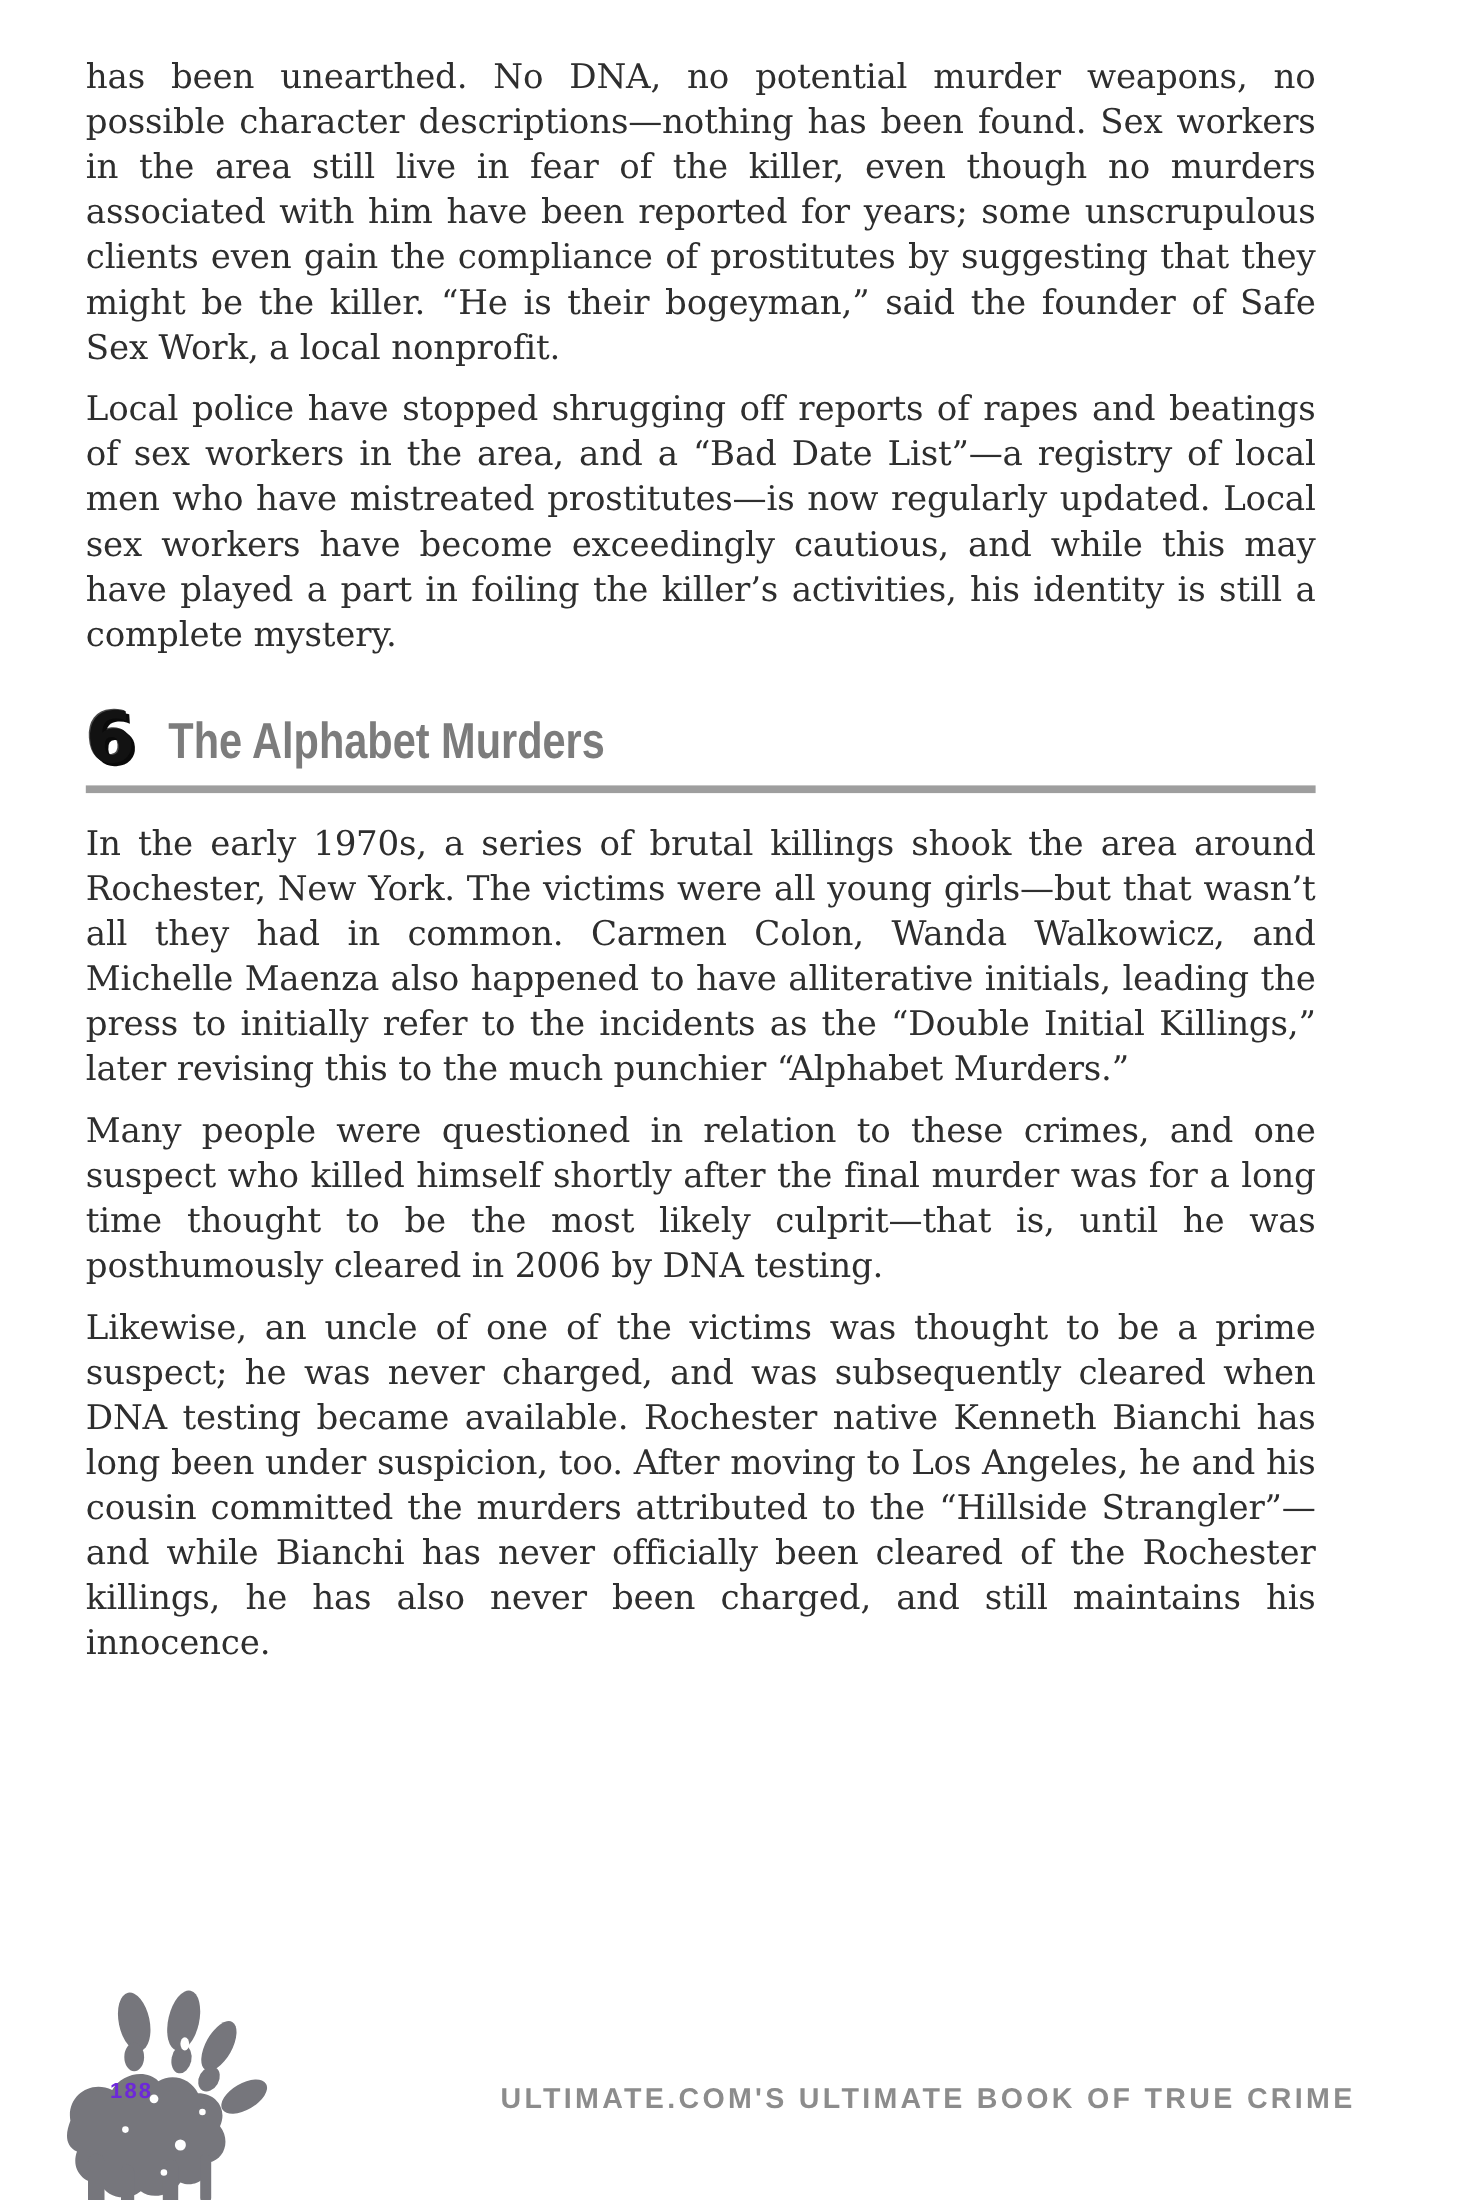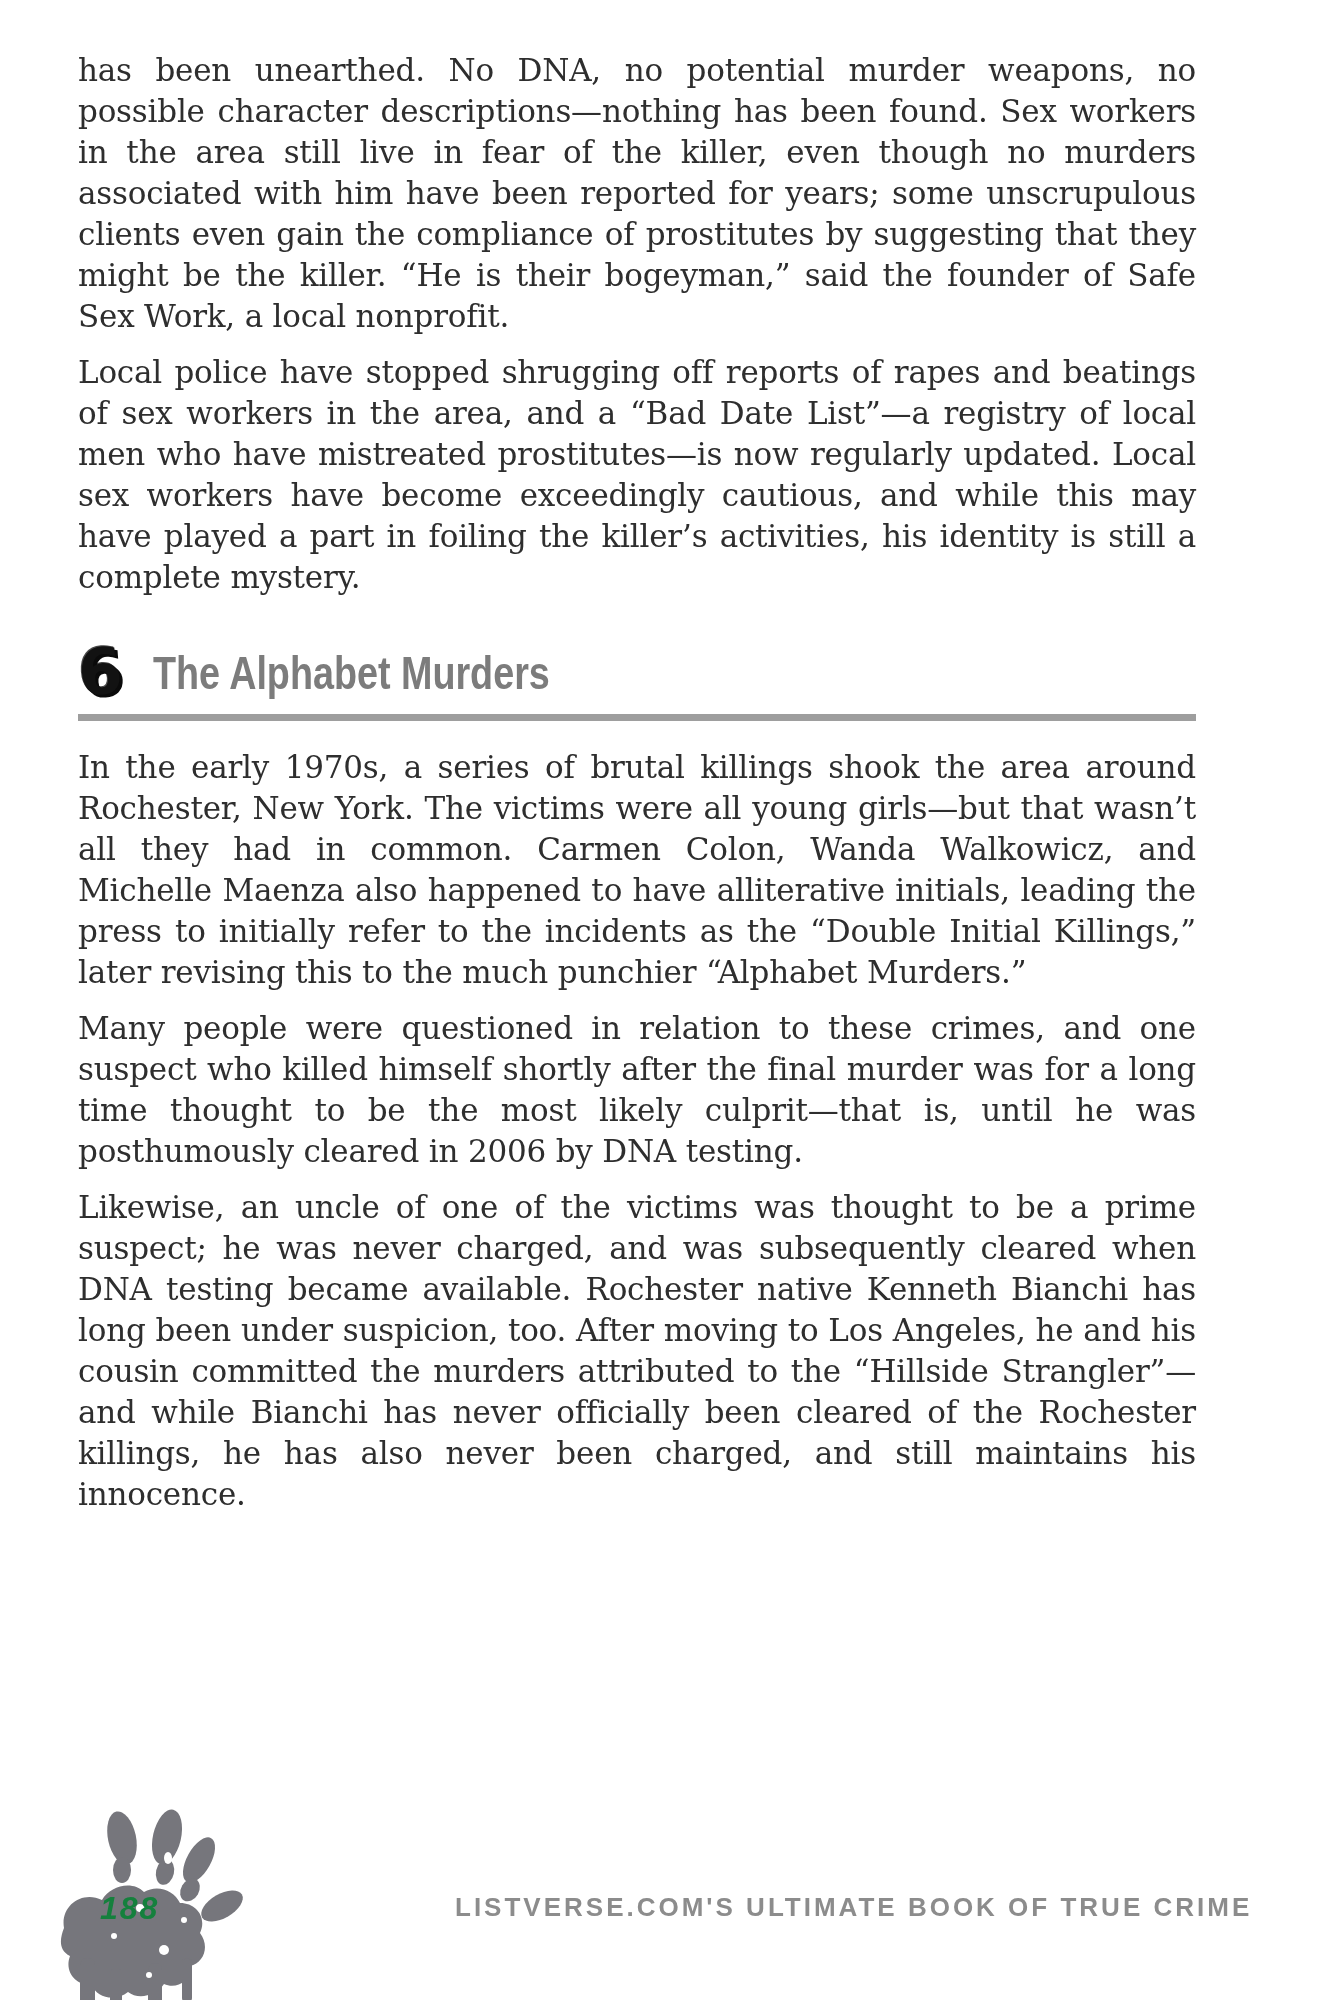--- a/index.html
+++ b/index.html
@@ -64,24 +64,23 @@
     top: 1808px;
     width: 205px;
     height: 192px;
   }
   .page-number {
     position: absolute;
     left: 100px;
     top: 1890px;
     font-family: "Liberation Sans", sans-serif;
     font-weight: 700;
-    font-size: 32px;
+    font-size: 20px;
     letter-spacing: 2px;
-    color: #15803d;
-    font-style: italic;
+    color: #6d28d9;
   }
   .running-title {
     position: absolute;
     left: 455px;
     top: 1892px;
     font-family: "Liberation Sans", sans-serif;
     font-weight: 700;
     font-size: 26px;
     letter-spacing: 3px;
     color: #8c8c8c;
@@ -142,15 +141,15 @@
       <circle cx="62" cy="128" r="3"></circle>
       <circle cx="112" cy="142" r="5"></circle>
       <circle cx="97" cy="167" r="3"></circle>
       <circle cx="132" cy="112" r="3"></circle>
       <ellipse cx="116" cy="50" rx="4" ry="6"></ellipse>
     </g>
   </svg>
 
   <div class="page-number">188</div>
 
-  <div class="running-title">LISTVERSE.COM'S ULTIMATE BOOK OF TRUE CRIME</div>
+  <div class="running-title">ULTIMATE.COM'S ULTIMATE BOOK OF TRUE CRIME</div>
 
 </div>
 
 </body></html>

